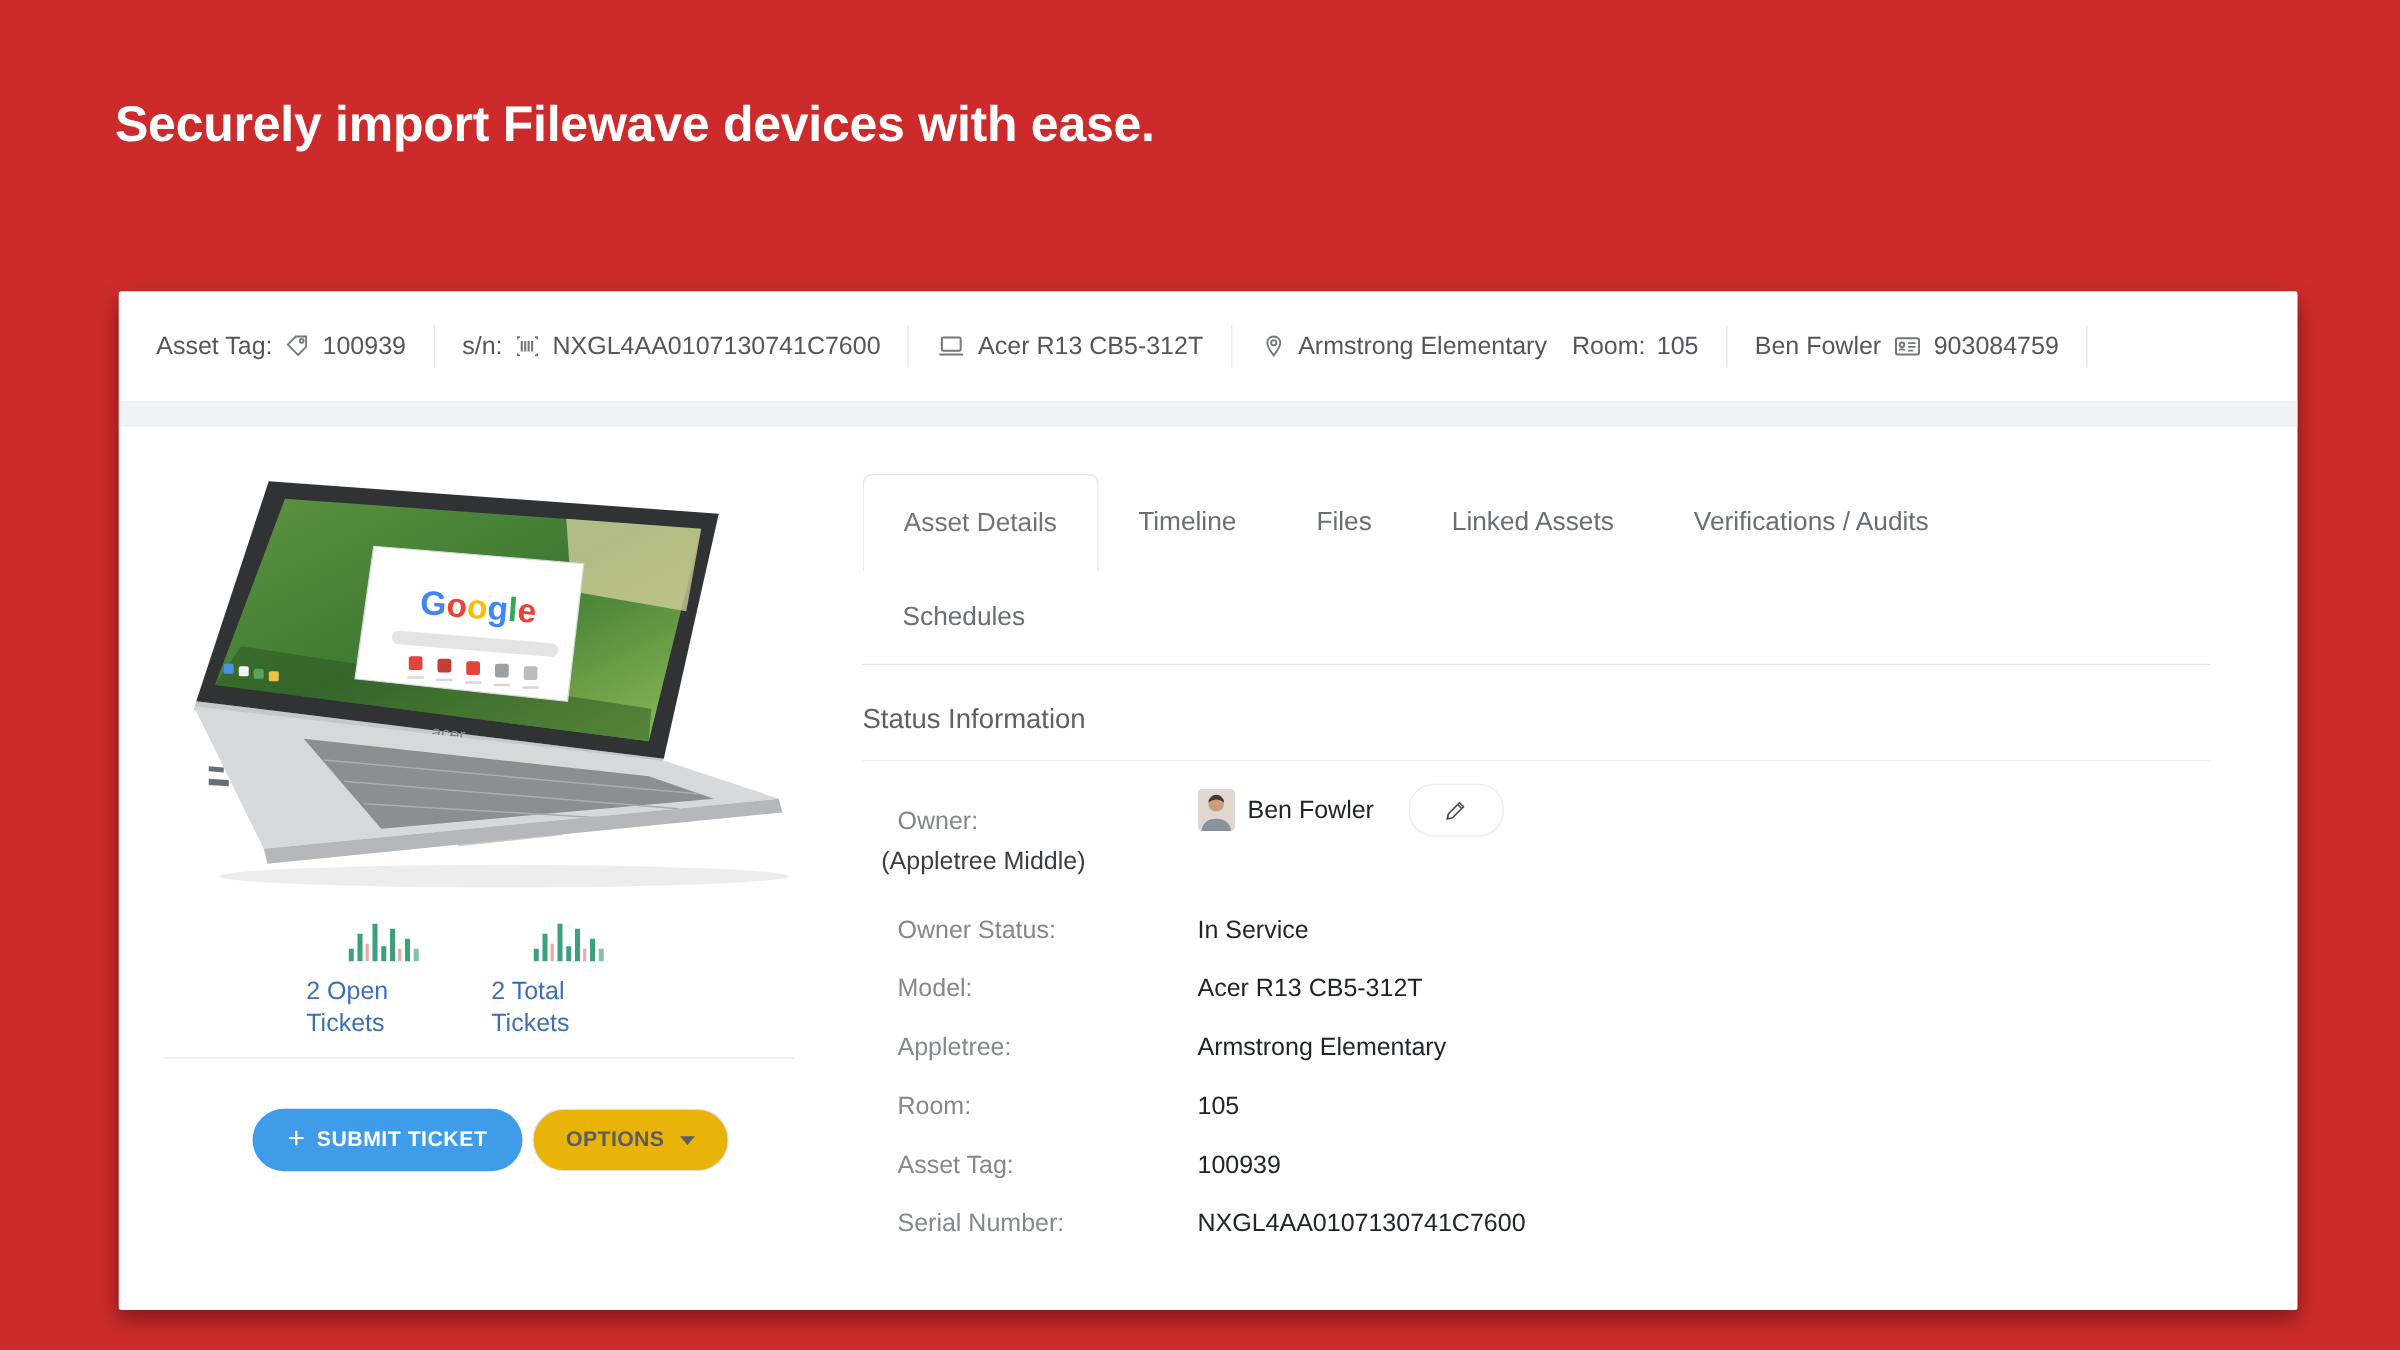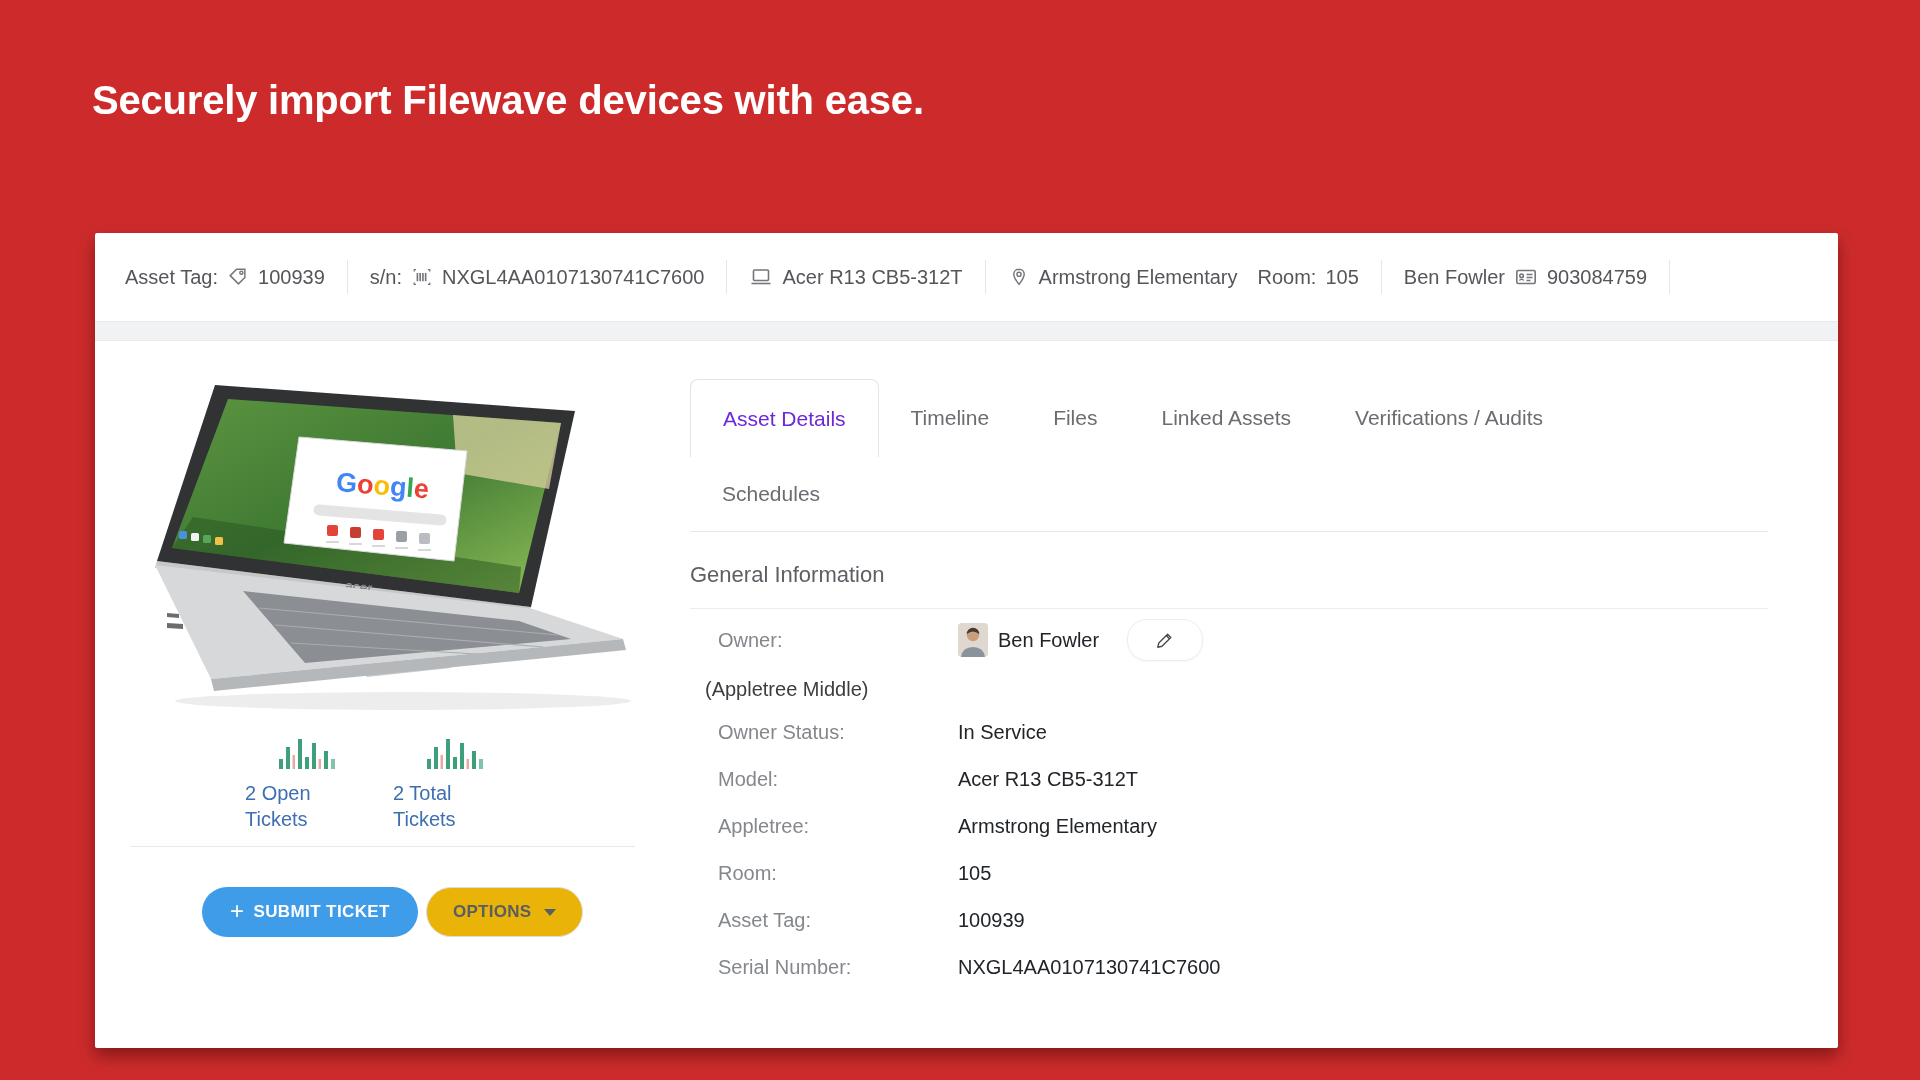--- a/index.html
+++ b/index.html
@@ -59,30 +59,30 @@
     border-right:6px solid transparent;border-top:7px solid #5a5d61;}
   
   .right-col{flex:1;position:relative;padding-right:68px;}
   .tabs{display:flex;flex-wrap:wrap;width:1000px;margin-top:38px;}
   .tab{
     height:78px;line-height:78px;padding:0 32px;font-size:21px;color:#6a6d71;
     cursor:pointer;box-sizing:border-box;
   }
   .tab.active{
     border:1px solid #e4e4e6;border-bottom:none;border-radius:8px 8px 0 0;
-    color:#6d28d9;background:#ffffff;
+    color:#737373;background:#ffffff;
   }
   .tab.row2{height:74px;line-height:74px;}
   .tabs-divider{width:1078px;height:1px;background:#e6e7e9;}
   .section-title{
     margin-top:30px;width:1078px;box-sizing:border-box;
     font-size:22px;color:#5c5f64;padding-bottom:20px;border-bottom:1px solid #ececee;
   }
   .rows{margin-top:2px;font-size:20px;}
-  .row{display:flex;align-items:center;min-height:47px;padding-left:28px;}
+  .row{display:flex;align-items:flex-end;min-height:47px;padding-left:28px;}
   .row-owner{min-height:58px;}
   .row-label{width:240px;color:#84878c;flex:0 0 240px;}
   .row-value{color:#212428;display:flex;align-items:center;gap:10px;}
   .row-note{padding-left:15px;color:#3a3d41;min-height:40px;font-size:20px;}
   .avatar{width:30px;height:34px;border-radius:4px;overflow:hidden;flex:0 0 30px;}
   .edit-pill{
     margin-left:18px;width:74px;height:40px;border-radius:20px;background:#fff;
     border:1px solid #ecedef;box-shadow:0 1px 2px rgba(0,0,0,0.04);
     display:flex;align-items:center;justify-content:center;cursor:pointer;
   }
@@ -266,21 +266,21 @@
       <div class="tabs">
         <div class="tab active">Asset Details</div>
         <div class="tab">Timeline</div>
         <div class="tab">Files</div>
         <div class="tab">Linked Assets</div>
         <div class="tab">Verifications / Audits</div>
         <div class="tab row2">Schedules</div>
       </div>
       <div class="tabs-divider"></div>
 
-      <div class="section-title">General Information</div>
+      <div class="section-title">Status Information</div>
 
       <div class="rows">
 
         <div class="row row-owner">
           <span class="row-label">Owner:</span>
           <span class="row-value">
             <span class="avatar">
               <svg width="30" height="34" viewBox="0 0 30 34">
                 <rect width="30" height="34" fill="#ded8d0"></rect>
                 <circle cx="15" cy="12" r="6.2" fill="#c99e7c"></circle>

